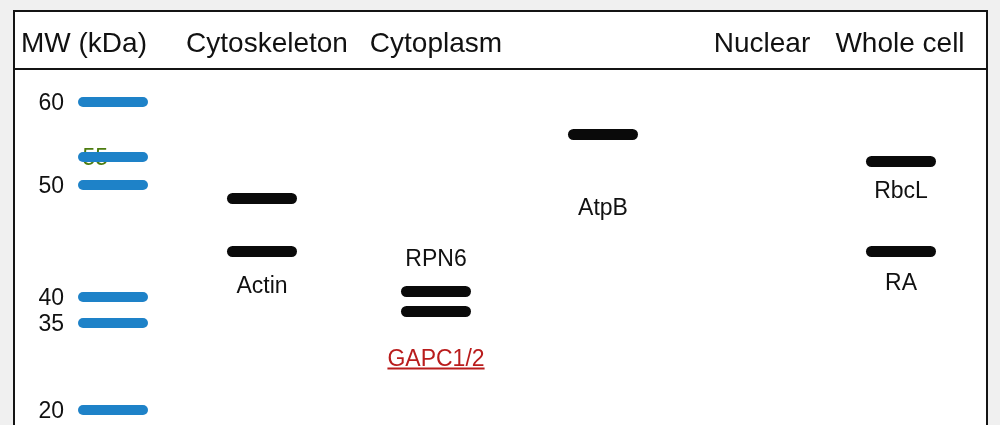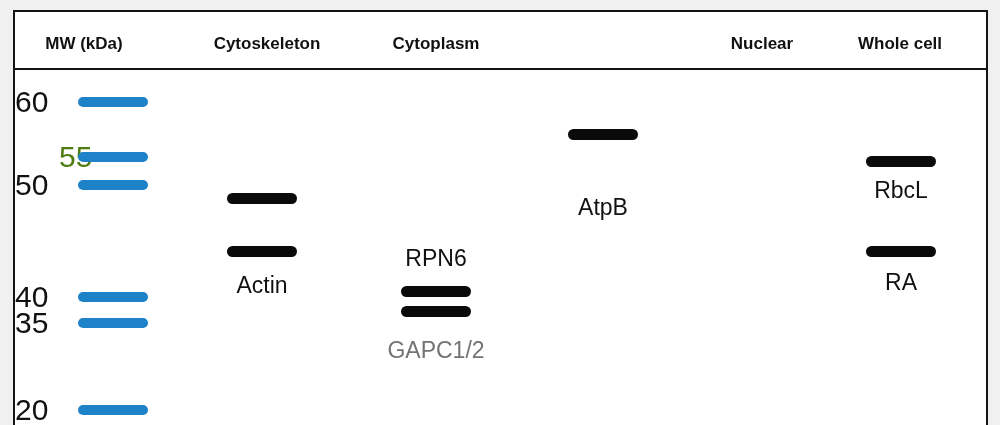--- a/index.html
+++ b/index.html
@@ -24,44 +24,44 @@
   .header-sep {
     position: absolute;
     left: 0;
     right: 0;
     top: 56px;
     border-bottom: 2px solid #141414;
   }
   .hdr {
     position: absolute;
     transform: translate(-50%, -50%);
-    font-size: 17px;
-    font-weight: 700;
+    font-size: 28px;
+    font-weight: 400;
     color: #111111;
     white-space: nowrap;
     line-height: 1;
     text-align: center;
   }
   .lbl {
     position: absolute;
     transform: translate(-50%, -50%);
     font-size: 23px;
     font-weight: 400;
     color: #111111;
     white-space: nowrap;
     line-height: 1;
   }
   .mwnum {
     position: absolute;
-    left: 15px;
+    left: 0;
     transform: translateY(-50%);
-    font-size: 30px;
+    font-size: 23px;
     font-weight: 400;
     color: #111111;
-    text-align: left;
+    text-align: right;
     line-height: 1;
   }
   .band {
     position: absolute;
     border-radius: 6px;
   }
 </style>
 </head>
 <body>
 
@@ -85,20 +85,20 @@
     <div class="mwnum" style="top: 323px; width: 64px; color: rgb(17, 17, 17);">35</div>
     <div class="band" style="left: 78px; top: 318px; width: 70px; height: 10px; background: rgb(30, 130, 200);"></div>
     <div class="mwnum" style="top: 410px; width: 64px; color: rgb(17, 17, 17);">20</div>
     <div class="band" style="left: 78px; top: 405px; width: 70px; height: 10px; background: rgb(30, 130, 200);"></div>
     <div class="band" style="left: 227px; top: 192.5px; width: 70px; height: 11px; background: rgb(10, 10, 10);"></div>
     <div class="band" style="left: 227px; top: 245.5px; width: 70px; height: 11px; background: rgb(10, 10, 10);"></div>
     <div class="lbl" style="left: 262px; top: 285px; color: rgb(17, 17, 17);">Actin</div>
     <div class="band" style="left: 401px; top: 285.5px; width: 70px; height: 11px; background: rgb(10, 10, 10);"></div>
     <div class="lbl" style="left: 436px; top: 258px; color: rgb(17, 17, 17);">RPN6</div>
     <div class="band" style="left: 401px; top: 305.5px; width: 70px; height: 11px; background: rgb(10, 10, 10);"></div>
-    <div class="lbl" style="left: 436px; top: 350px; color: #737373;">GAPC1/2</div>
+    <div class="lbl" style="left: 436px; top: 358px; color: #b91c1c; text-decoration: underline;">GAPC1/2</div>
     <div class="band" style="left: 568px; top: 128.5px; width: 70px; height: 11px; background: rgb(10, 10, 10);"></div>
     <div class="lbl" style="left: 603px; top: 167px; color: rgb(17, 17, 17); margin-top: 40px;">AtpB</div>
     <div class="band" style="left: 866px; top: 155.5px; width: 70px; height: 11px; background: rgb(10, 10, 10);"></div>
     <div class="lbl" style="left: 901px; top: 190px; color: rgb(17, 17, 17);">RbcL</div>
     <div class="band" style="left: 866px; top: 245.5px; width: 70px; height: 11px; background: rgb(10, 10, 10);"></div>
     <div class="lbl" style="left: 901px; top: 282px; color: rgb(17, 17, 17);">RA</div>
   </div>
 
 </body></html>

